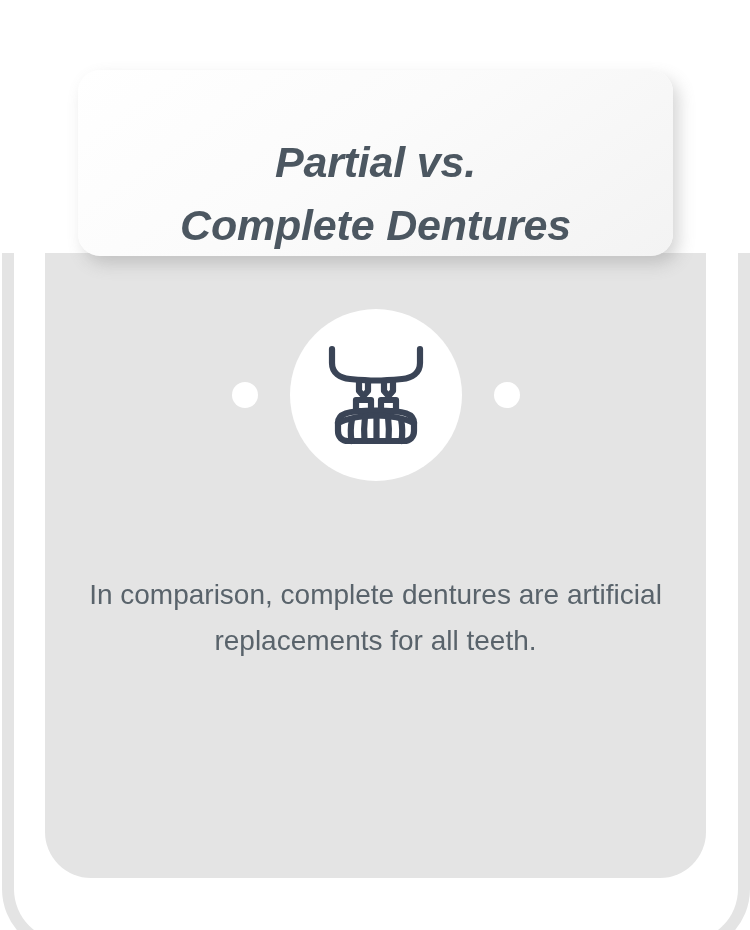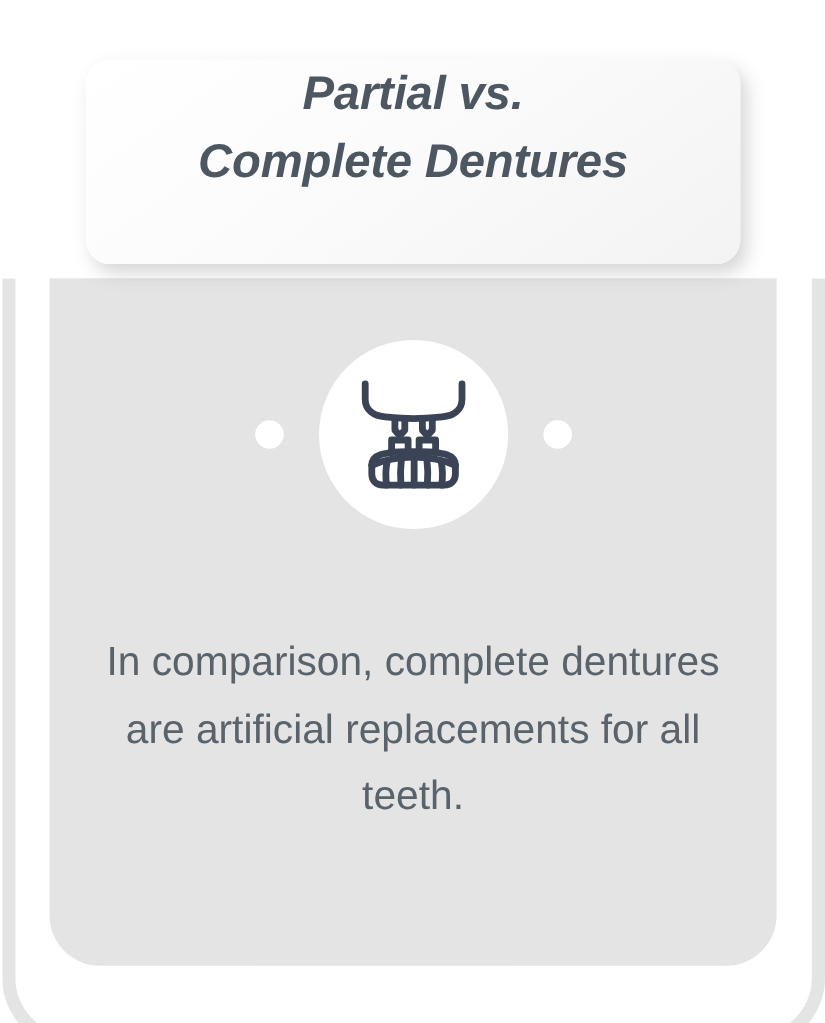--- a/index.html
+++ b/index.html
@@ -42,28 +42,28 @@
     width: 661px;
     height: 625px;
     background: #e4e4e4;
     border-radius: 0 0 46px 46px;
   }
 
   
   .header-card {
     position: absolute;
     left: 78px;
-    top: 54px;
+    top: 70px;
     width: 595px;
     height: 186px;
     background: linear-gradient(145deg, #ffffff 0%, #fbfbfb 45%, #f3f3f3 100%);
     border-radius: 22px;
     box-shadow: 6px 8px 16px rgba(120,120,120,0.30);
     display: flex;
-    align-items: flex-start;
+    align-items: flex-end;
     justify-content: center;
     z-index: 5;
   }
 
   .header-title {
     margin: 0;
     font-family: "Liberation Sans", sans-serif;
     font-style: italic;
     font-weight: bold;
     font-size: 43px;
@@ -111,21 +111,21 @@
   }
 
   
   .body-text {
     position: absolute;
     left: 75px;
     top: 572px;
     width: 601px;
     margin: 0;
     font-family: "Liberation Sans", sans-serif;
-    font-size: 37px;
+    font-size: 28px;
     line-height: 1.64;
     color: #59636b;
     text-align: center;
   }
 </style>
 </head>
 <body>
 
 <div class="stage">
 

